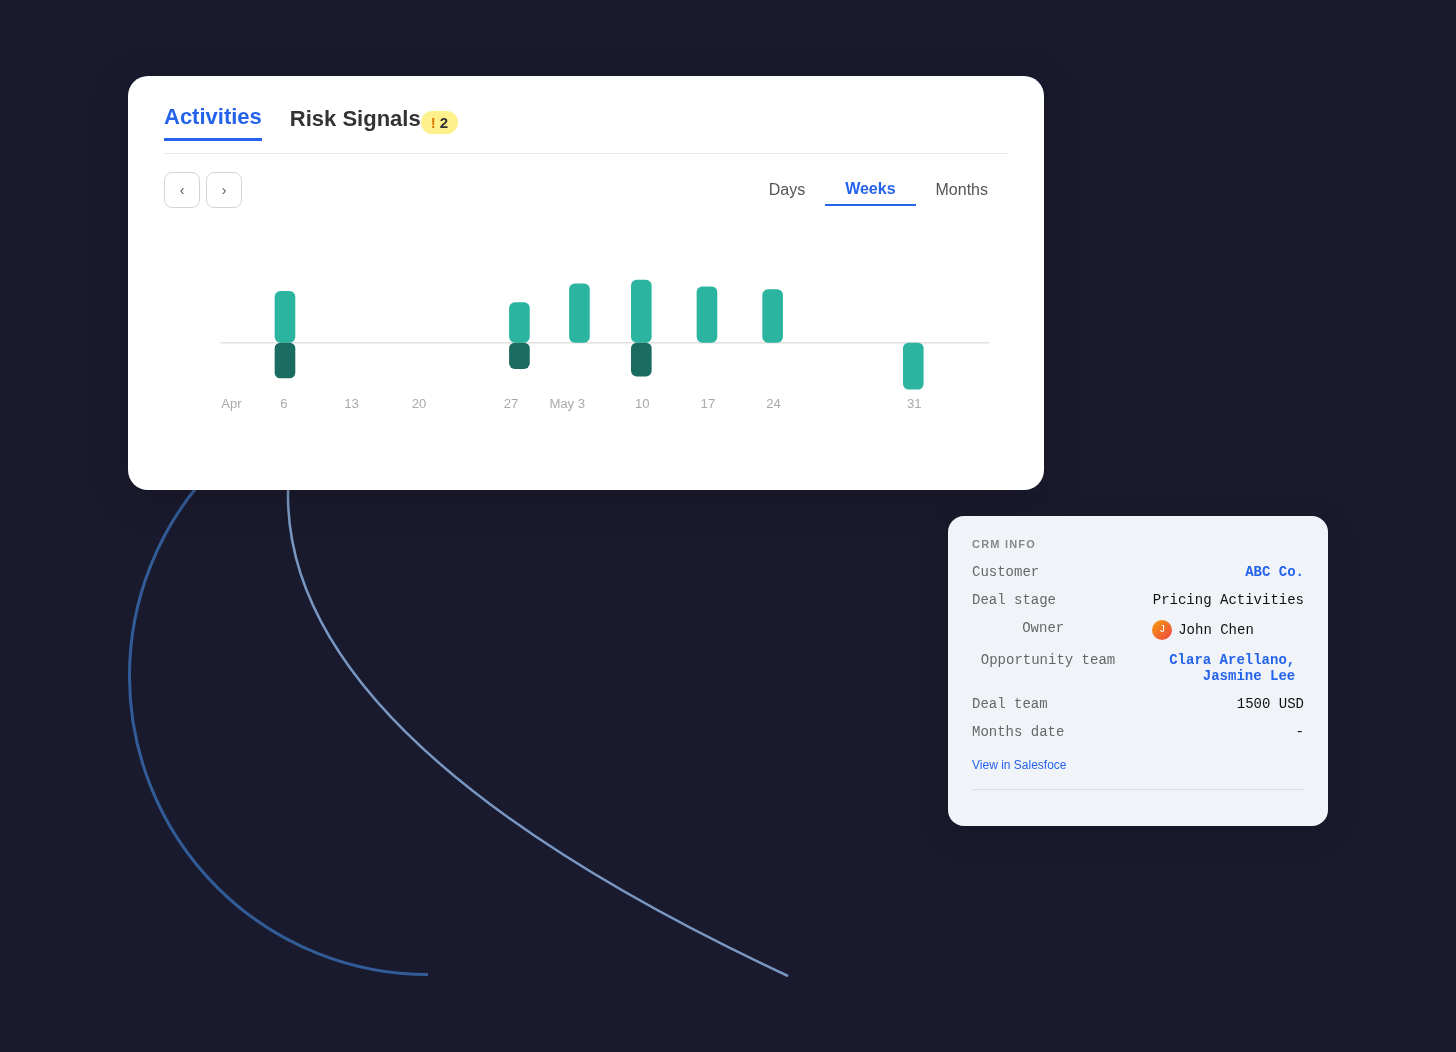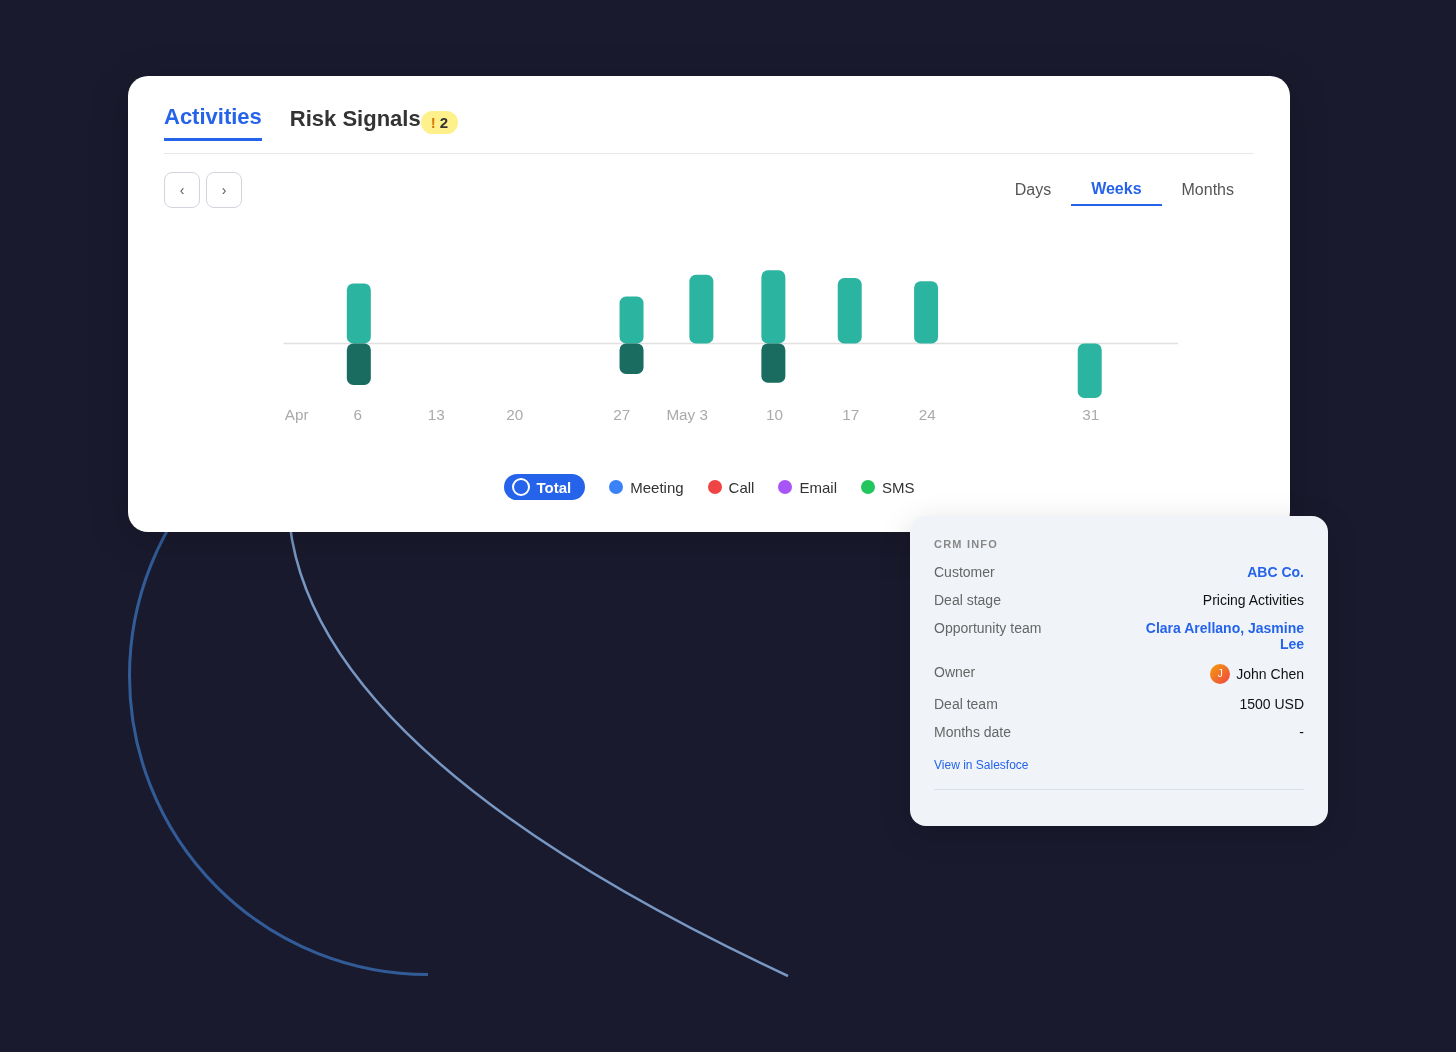--- a/index.html
+++ b/index.html
@@ -29,21 +29,21 @@
       width: 750px;
       height: 600px;
       z-index: 1;
     }
 
     
     .activities-card {
       position: absolute;
       top: 0;
       left: 0;
-      width: 1162px;
+      width: 916px;
       background: #ffffff;
       border-radius: 20px;
       padding: 28px 36px 32px;
       box-shadow: 0 8px 40px rgba(0,0,0,0.18);
       z-index: 2;
     }
 
     
     .tabs {
       display: flex;
@@ -174,43 +174,44 @@
       padding: 4px 14px 4px 8px;
       color: #fff;
       font-weight: 600;
     }
 
     
     .crm-card {
       position: absolute;
       top: 440px;
       right: 0;
-      width: 418px;
+      width: 380px;
       background: #f0f4f9;
       border-radius: 16px;
       padding: 22px 24px 20px;
       box-shadow: 0 8px 32px rgba(0,0,0,0.15);
       z-index: 3;
     }
 
     .crm-section-label {
       font-size: 11px;
       font-weight: 700;
       letter-spacing: 1.2px;
       color: #888;
       text-transform: uppercase;
       margin-bottom: 14px;
     }
 
     .crm-row {
       display: flex;
       align-items: flex-start;
-      justify-content: space-between;
+      justify-content: center;
       margin-bottom: 12px;
       font-size: 14px;
+      font-family: Liberation Mono, monospace;
     }
 
     .crm-label {
       color: #666;
       min-width: 130px;
       flex-shrink: 0;
     }
 
     .crm-value {
       color: #111;
@@ -370,71 +371,49 @@
         <text x="272" y="185" font-size="14" fill="#aaa" text-anchor="middle">20</text>
         <text x="370" y="185" font-size="14" fill="#aaa" text-anchor="middle">27</text>
         <text x="430" y="185" font-size="14" fill="#aaa" text-anchor="middle">May 3</text>
         <text x="510" y="185" font-size="14" fill="#aaa" text-anchor="middle">10</text>
         <text x="580" y="185" font-size="14" fill="#aaa" text-anchor="middle">17</text>
         <text x="650" y="185" font-size="14" fill="#aaa" text-anchor="middle">24</text>
         <text x="800" y="185" font-size="14" fill="#aaa" text-anchor="middle">31</text>
       </svg>
     </div>
 
-    <div class="legend">
-      <div class="legend-item total-item">
-        <span style="width:18px;height:18px;border-radius:50%;border:2px solid #fff;background:transparent;display:inline-block;"></span>
-        <span>Total</span>
-      </div>
-      <div class="legend-item">
-        <span class="legend-dot" style="background:#3b82f6"></span>
-        <span>Meeting</span>
-      </div>
-      <div class="legend-item">
-        <span class="legend-dot" style="background:#ef4444"></span>
-        <span>Call</span>
-      </div>
-      <div class="legend-item">
-        <span class="legend-dot" style="background:#a855f7"></span>
-        <span>Email</span>
-      </div>
-      <div class="legend-item">
-        <span class="legend-dot" style="background:#22c55e"></span>
-        <span>SMS</span>
-      </div>
-    </div>
   </div>
 
   <div class="crm-card">
     <div class="crm-section-label">CRM INFO</div>
 
     <div class="crm-row">
       <span class="crm-label">Customer</span>
       <span class="crm-value link">ABC Co.</span>
     </div>
 
     <div class="crm-row">
       <span class="crm-label">Deal stage</span>
       <span class="crm-value">Pricing Activities</span>
-    </div>
-
-    <div class="crm-row">
-      <span class="crm-label">Opportunity team</span>
-      <span class="crm-value link" style="max-width:180px;">Clara Arellano, Jasmine Lee</span>
     </div>
 
     <div class="crm-row">
       <span class="crm-label">Owner</span>
       <div class="owner-row">
         <span class="owner-avatar">J</span>
         <span class="crm-value" style="text-align:left">John Chen</span>
       </div>
     </div>
 
     <div class="crm-row">
+      <span class="crm-label">Opportunity team</span>
+      <span class="crm-value link" style="max-width:180px;">Clara Arellano, Jasmine Lee</span>
+    </div>
+
+    <div class="crm-row">
       <span class="crm-label">Deal team</span>
       <span class="crm-value">1500 USD</span>
     </div>
 
     <div class="crm-row">
       <span class="crm-label">Months date</span>
       <span class="crm-value">-</span>
     </div>
 
     <span class="view-link">View in Salesfoce</span>

